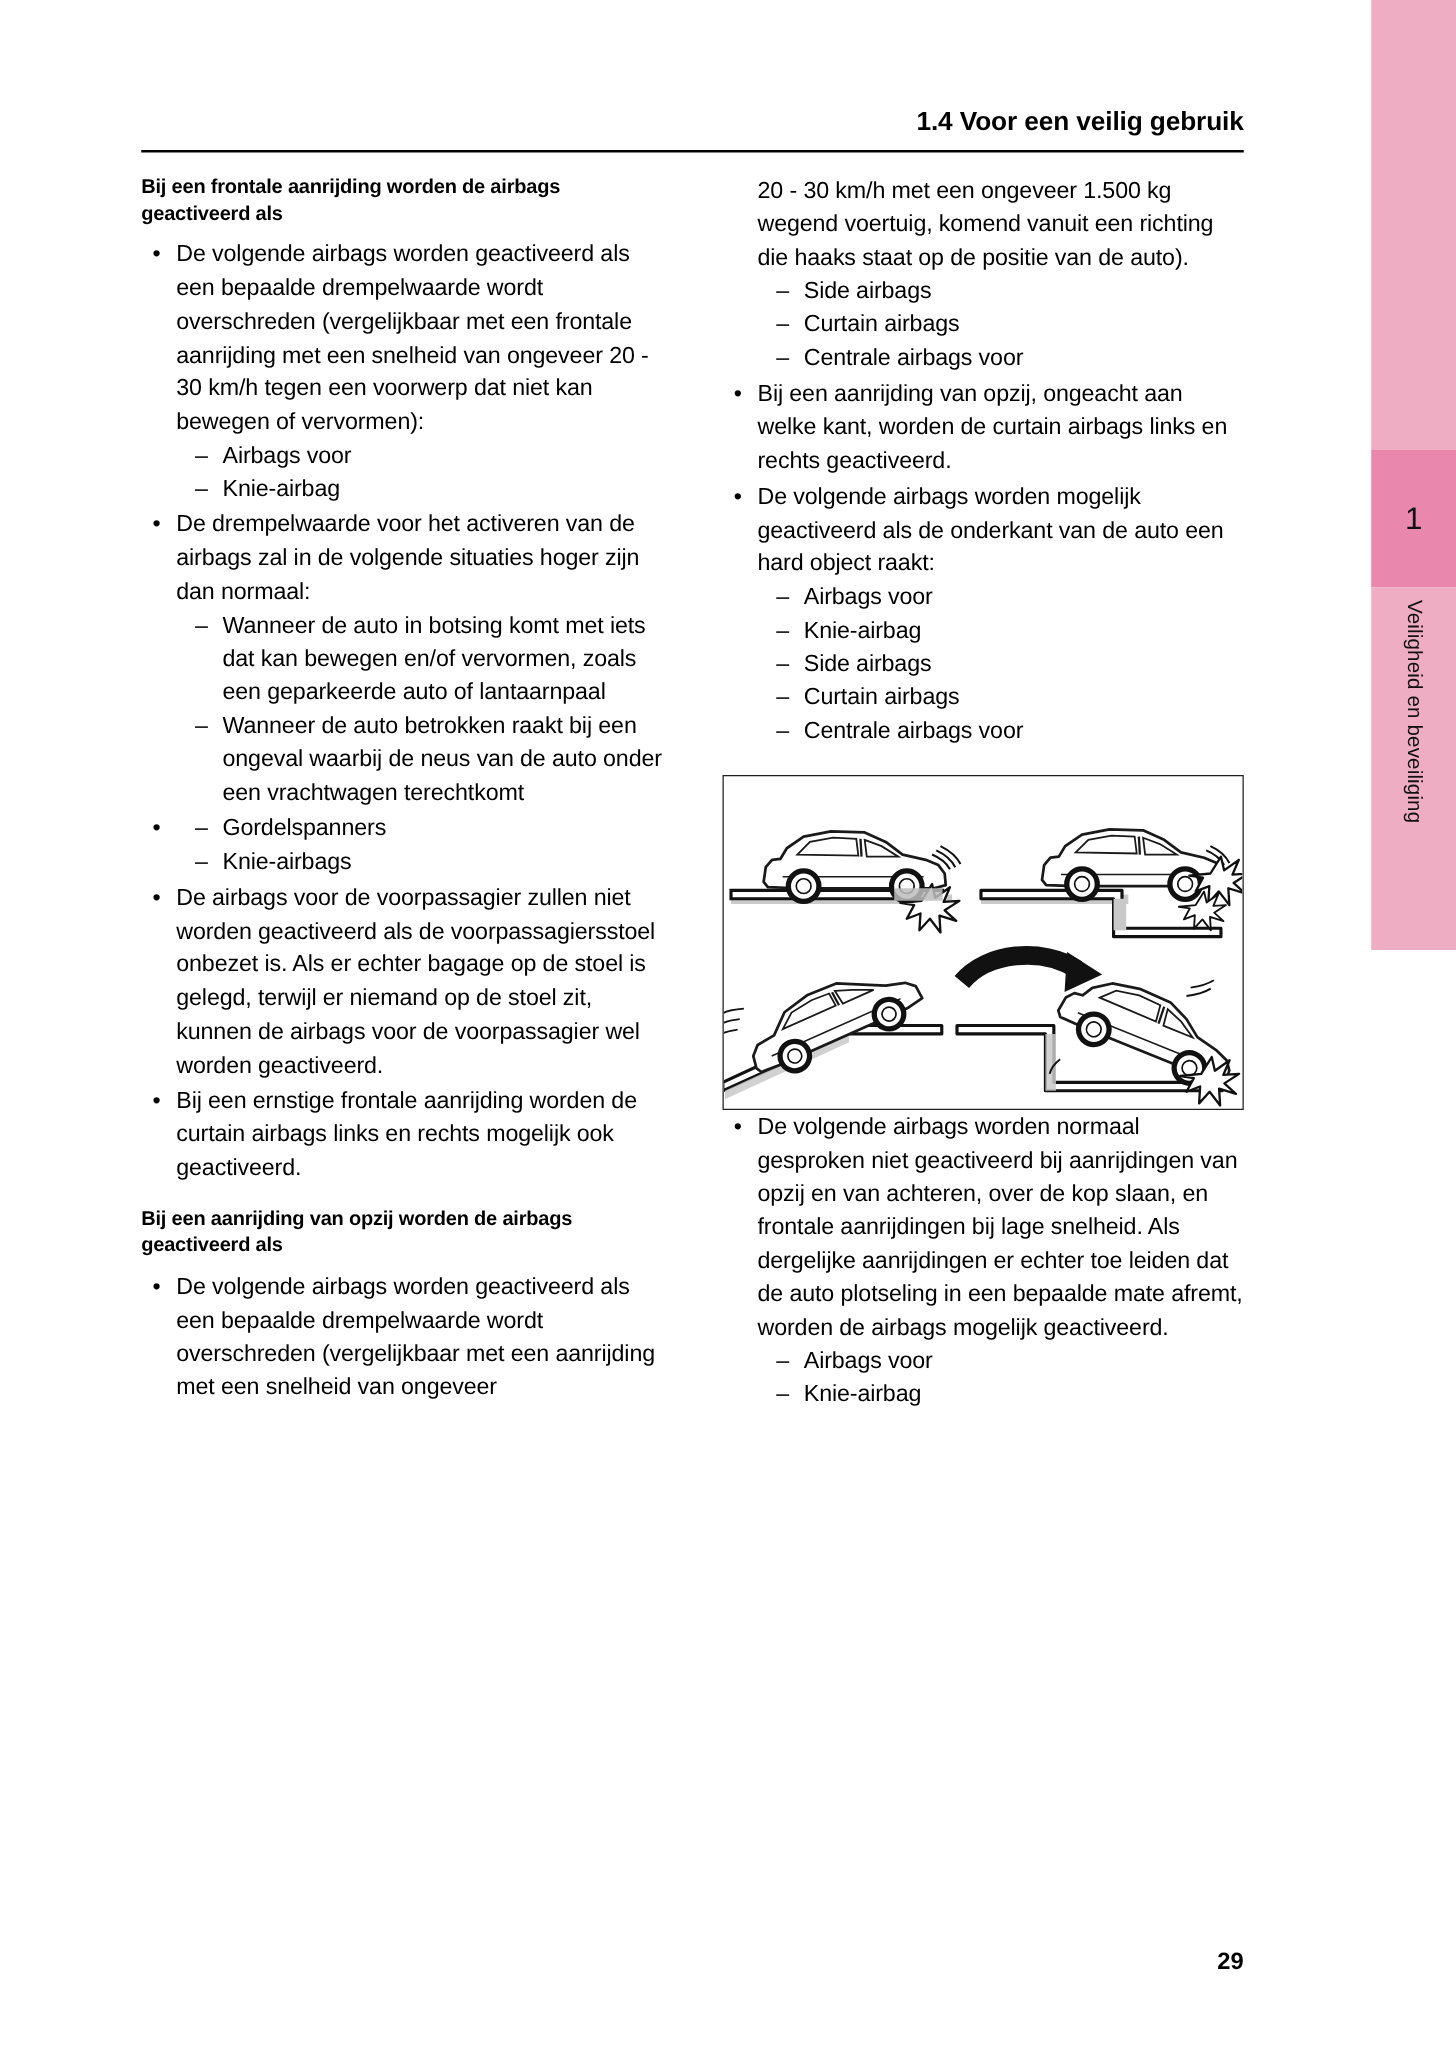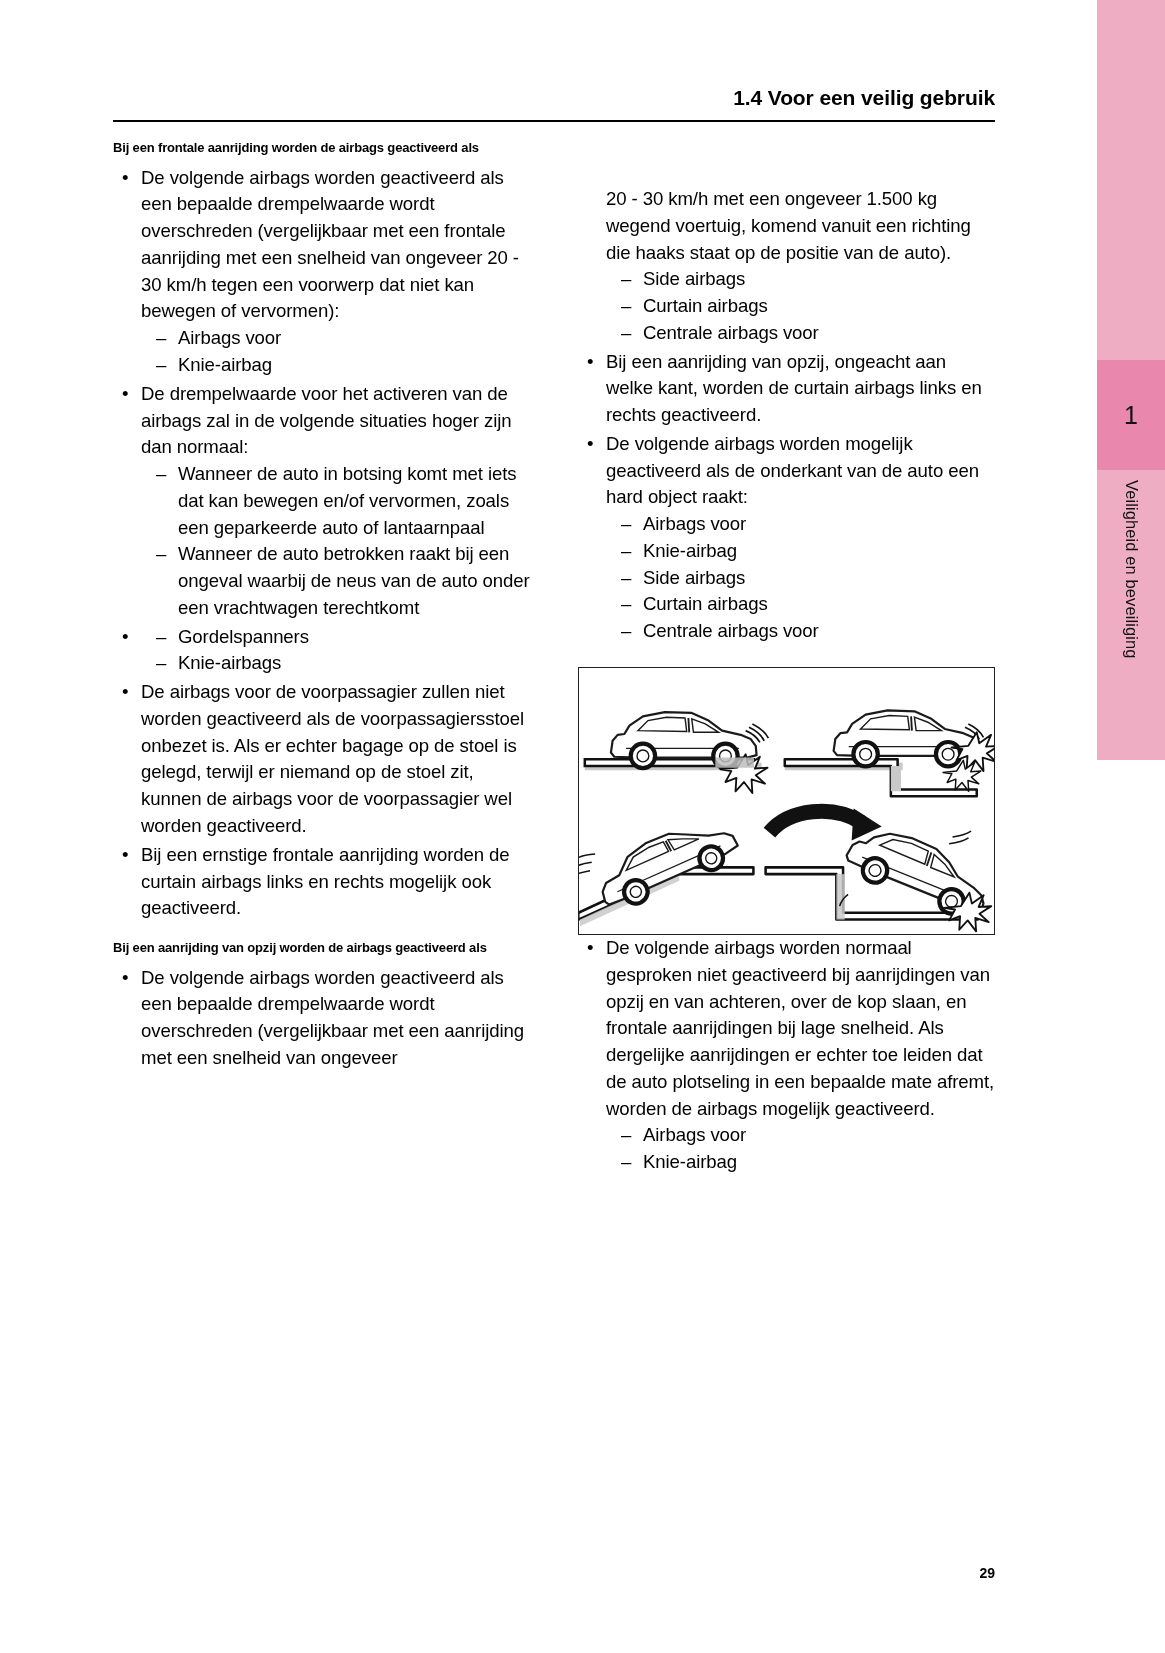--- a/index.html
+++ b/index.html
@@ -99,24 +99,24 @@
     top: 139px;
     width: 882px;
     height: 1360px;
   }
   .col {
     position: absolute;
     top: 0;
     width: 417px;
   }
   .col.left  { left: 0; }
-  .col.right { left: 465px; margin-top: 47px; }
+  .col.right { left: 465px; }
 
   h2.section-head {
-    font-size: 13px;
+    font-size: 16px;
     font-weight: bold;
     line-height: 1.355;
     margin: 0 0 8px 0;
     letter-spacing: -0.16px;
     color: #000;
   }
   h2.section-head.spaced { margin-top: 17px; }
 
   ul.bullets { list-style: none; margin: 0 0 0 0; padding: 0; }
   ul.bullets > li {
@@ -165,21 +165,21 @@
     position: relative;
     overflow: hidden;
   }
   #illustration svg { display: block; width: 100%; height: 100%; }
 
   
   #page-number {
     position: absolute;
     right: 170px;
     bottom: 72px;
-    font-size: 14px;
+    font-size: 19px;
     font-weight: bold;
     color: #000;
   }
 </style>
 </head>
 <body>
 
 <div id="tab-strip">
   <div class="tab-band top"></div>
   <div class="tab-current">

